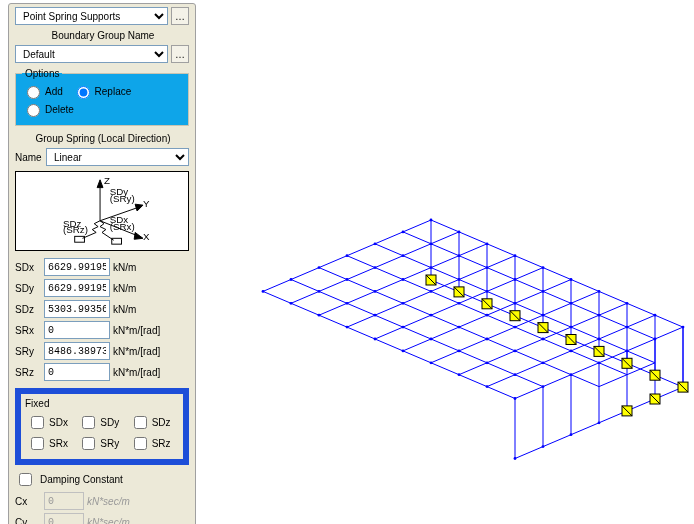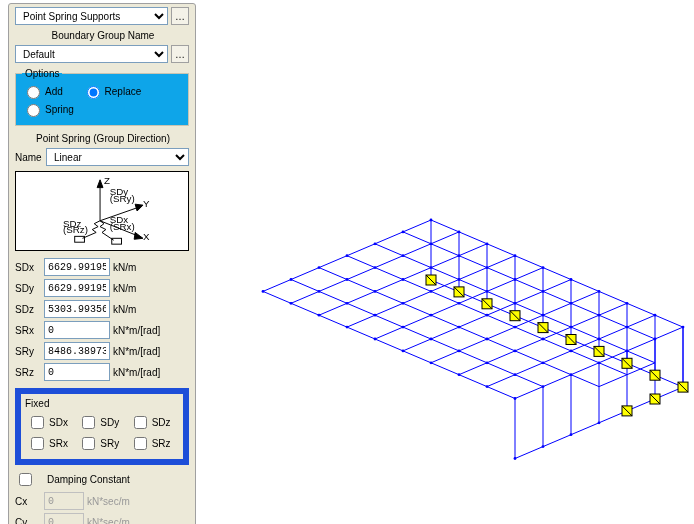--- a/index.html
+++ b/index.html
@@ -22,28 +22,28 @@
     display: inline-flex; align-items: center; justify-content: center; cursor: pointer;
   }
   
   fieldset {
     border: 1px solid #c8c4b2; margin: 2px 0; padding: 4px 6px 6px 6px;
     background: #0ea5e9;
   }
   legend { padding: 0 3px; color: #000; }
   .plain-label { margin: 2px 0 1px 2px; text-align: center; }
   
-  .radio-row label { display:inline-flex; align-items:center; gap:2px; margin-right:16px; cursor:pointer;}
+  .radio-row label { display:inline-flex; align-items:center; gap:2px; margin-right:6px; cursor:pointer;}
   .check-grid { display:grid; grid-template-columns: repeat(3,1fr); gap:2px 4px; padding:2px;}
   .check-grid label { display:inline-flex; align-items:center; gap:2px; cursor:pointer;}
   
   .kv { display:grid; grid-template-columns: 26px 66px 1fr; gap:3px 3px; align-items:center; margin-top:4px;}
   .kv2 { display:grid; grid-template-columns: 26px 40px 1fr; gap:3px 3px; align-items:center;}
   .unit { color:#000; }
-  .unit.dis { color:#999; }
+  .unit.dis { color:#999;font-style:italic; }
   .kv input, .kv2 input { width: 100%; font-family: Liberation Mono, monospace; }
   
   .fixed-box { border:6px solid #1d4ed8; padding:4px 4px 4px 4px; margin-top:4px;}
   
   .diagram-box {
     width: 100%; height: 80px; background:#fff; border:1px solid #000; margin-top:2px;
   }
   
   .viewport { flex:1; background:#fff; position:relative; }
   
@@ -74,26 +74,26 @@
       <label>
           <input type="radio" name="opt" style=""> 
           <span>Add</span>
         </label>
       <label>
           <input type="radio" name="opt" checked="" style=""> 
           <span>Replace</span>
         </label>
       <label>
           <input type="radio" name="opt" style=""> 
-          <span>Spring</span>
+          <span>Delete</span>
         </label>
     </div>
   </fieldset>
 
-  <div class="plain-label">Point Spring (Group Direction)</div>
+  <div class="plain-label">Group Spring (Local Direction)</div>
 
   <div class="row">
     <span style="width:28px">Name</span>
     <select style="flex:1">
       <option>Linear</option>
     </select>
   </div>
 
   <div class="diagram-box">
     <svg viewBox="0 0 160 80" width="100%" height="100%">
@@ -174,21 +174,21 @@
           <span>SRy</span>
         </label>
       <label>
           <input type="checkbox" style="">
           <span>SRz</span>
         </label>
     </div>
   </div>
 
   <div style="margin-top:2px;">
-    <label style="display:inline-flex;align-items:center;gap:12px;">
+    <label style="display:inline-flex;align-items:center;gap:5px;">
       <input type="checkbox" style="">
         <span>Damping Constant</span>
     </label>
     <div class="kv2" style="margin-top:3px;">
       <span>Cx</span>
       <input type="text" disabled="" value="0" style="">
       <span class="unit dis">kN*sec/m</span>
 
       <span>Cy</span>
       <input type="text" disabled="" value="0" style="">

